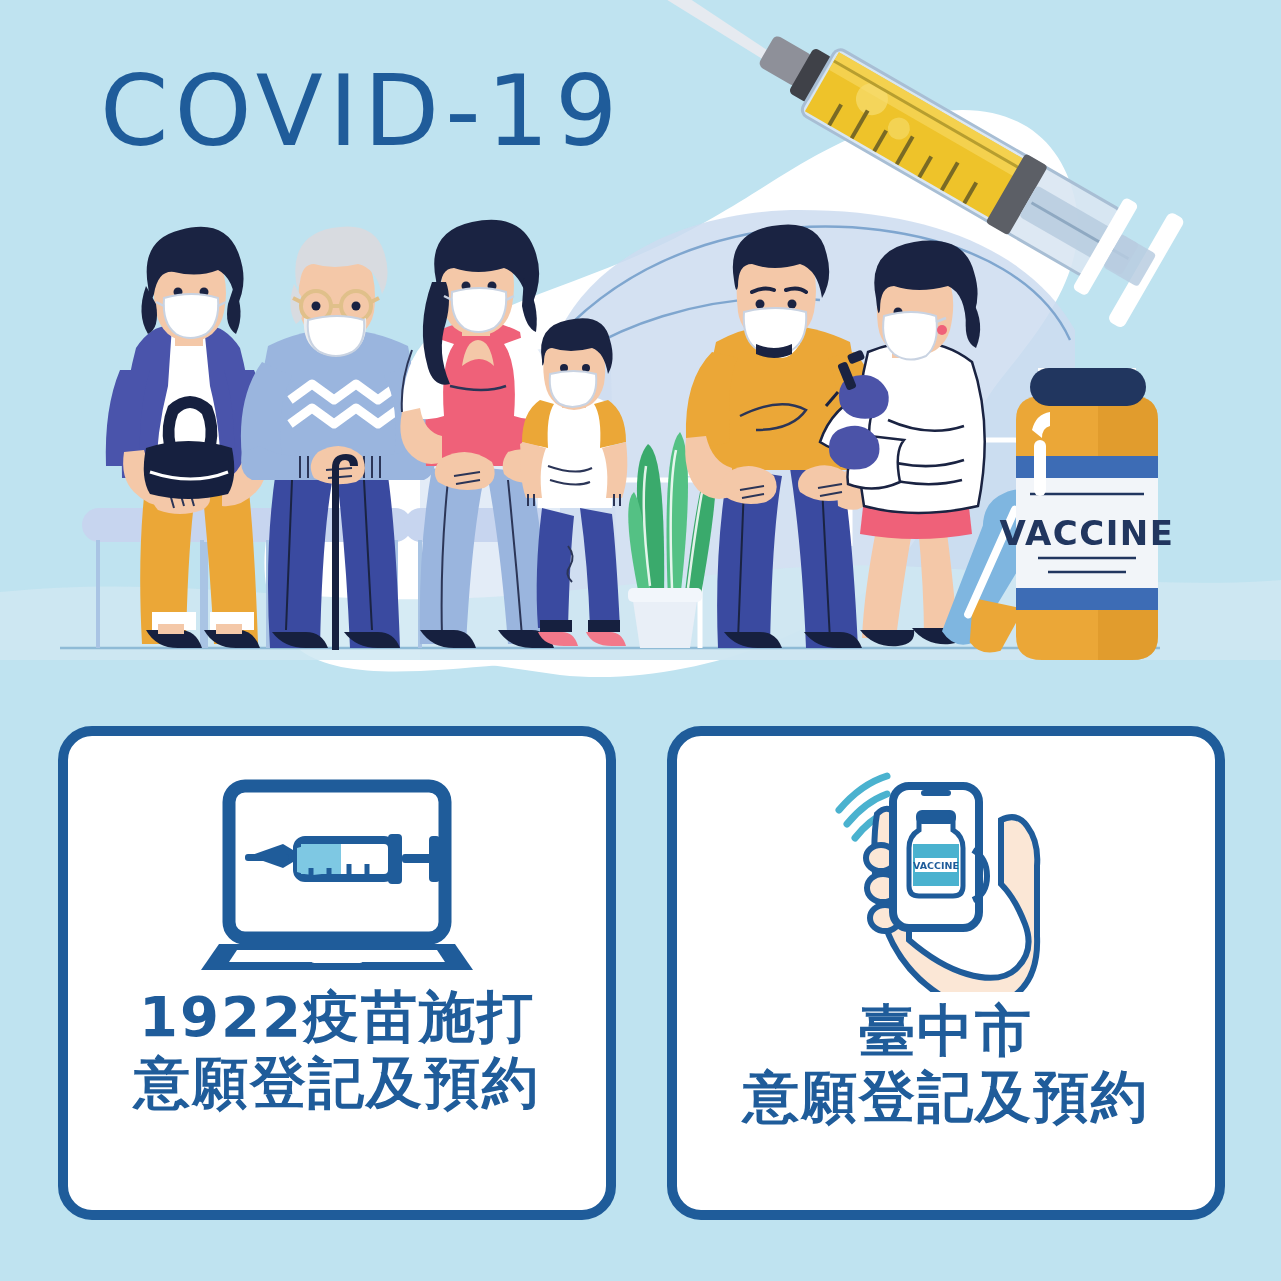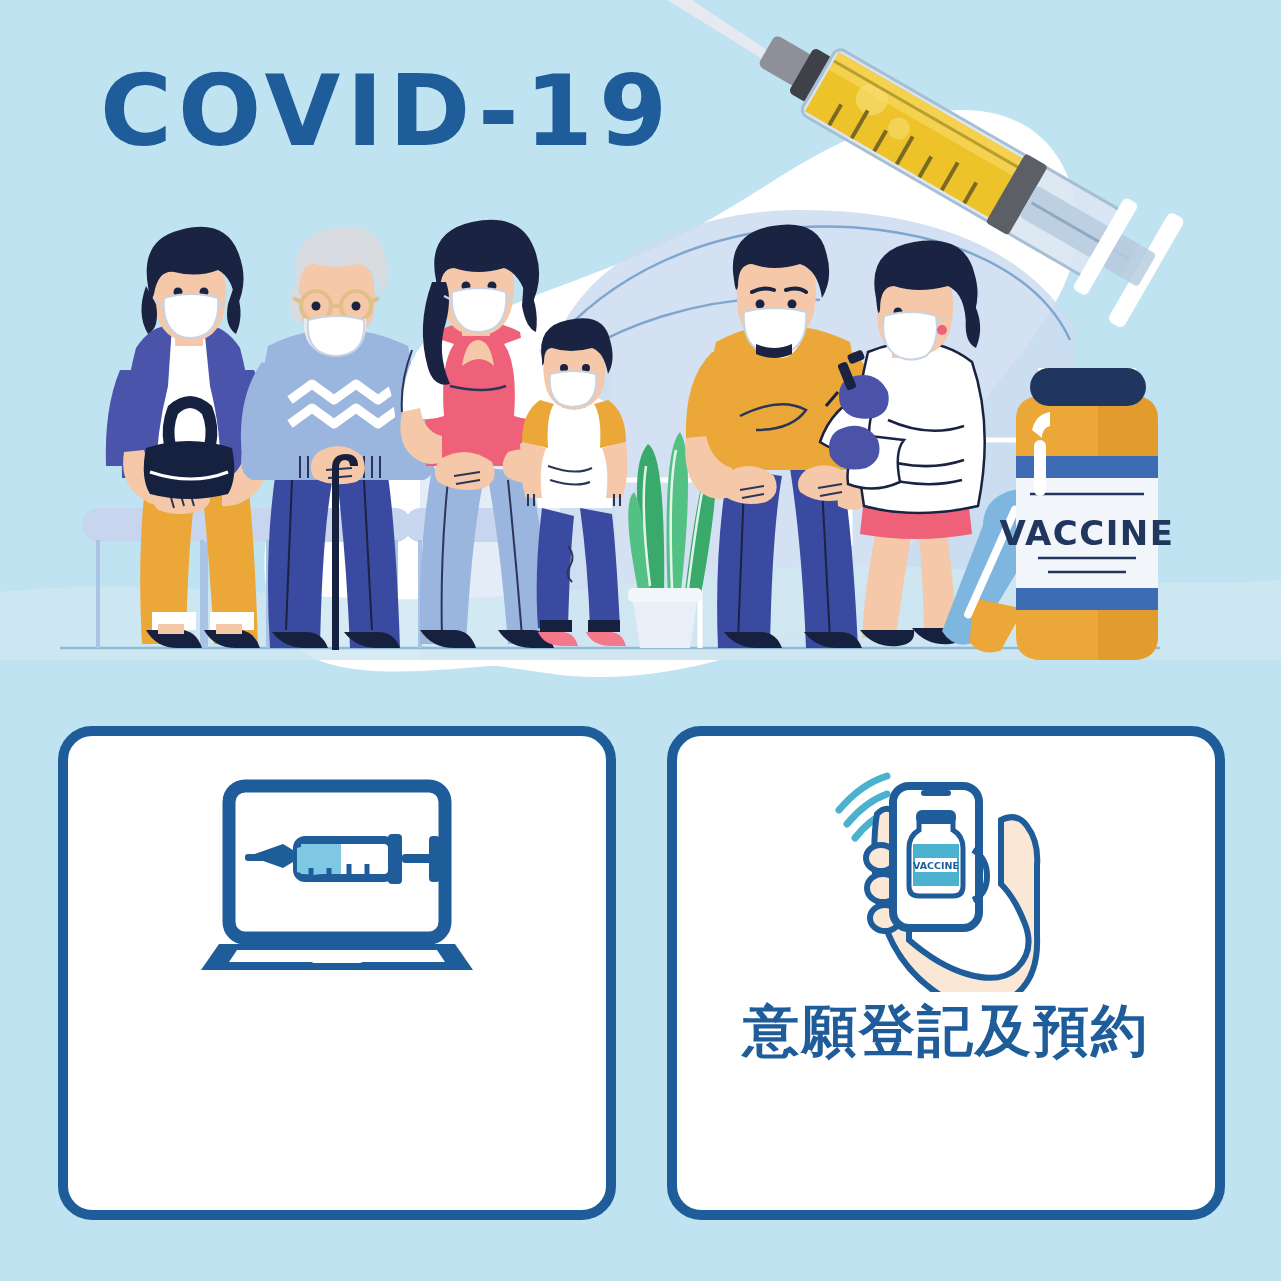--- a/index.html
+++ b/index.html
@@ -8,21 +8,21 @@
     background:#bfe3f0;
     font-family:"Liberation Sans", sans-serif;
     overflow:hidden;
   }
   #poster{position:relative;width:1281px;height:1281px;background:#bfe3f0;overflow:hidden;}
 
   
   #title{
     position:absolute;left:100px;top:62px;
     font-size:98px;line-height:1;
-    font-weight:bold;
+    font-weight:normal;
     letter-spacing:6px;
     color:#1f5c9a;
     font-family:"DejaVu Sans", sans-serif;
     z-index:40;
     white-space:nowrap;
   }
 
   
   #illus{position:absolute;left:0;top:0;width:1281px;height:700px;z-index:10;}
   #illus svg{display:block;width:1281px;height:700px;}
@@ -464,20 +464,24 @@
         <rect x="205" y="76" width="32" height="9" rx="3" fill="#1f5c9a"></rect>
         <rect x="232" y="58" width="11" height="46" rx="4" fill="#1f5c9a"></rect>
         <g stroke="#1f5c9a" stroke-width="5">
           <line x1="114" y1="90" x2="114" y2="102"></line>
           <line x1="132" y1="90" x2="132" y2="102"></line>
           <line x1="152" y1="86" x2="152" y2="100"></line>
           <line x1="170" y1="86" x2="170" y2="100"></line>
         </g>
       </svg>
     </div>
+    <div class="card-label">
+      <span>1922疫苗施打</span>
+      <span class="l2">意願登記及預約</span>
+    </div>
   </div>
 
   <div id="card-right" class="card">
     <div class="card-icon">
       <svg width="250" height="230" viewBox="0 0 250 230" xmlns="http://www.w3.org/2000/svg">
 
         <g fill="none" stroke="#4ab2cf" stroke-width="7" stroke-linecap="round">
           <path d="M18 48 q 22 -26 48 -34"></path>
           <path d="M26 62 q 18 -22 40 -30"></path>
           <path d="M34 76 q 14 -18 32 -26"></path>
@@ -500,17 +504,18 @@
                  l 0 -38 q 0 -12 10 -18 z" fill="#ffffff" stroke="#1f5c9a" stroke-width="5"></path>
         <rect x="95" y="48" width="40" height="14" rx="6" fill="#1f5c9a"></rect>
         <rect x="92" y="82" width="46" height="42" fill="#4ab2cf"></rect>
         <rect x="94" y="96" width="42" height="14" fill="#ffffff"></rect>
         <text x="115" y="107" font-family="DejaVu Sans, sans-serif" font-size="9.5" font-weight="bold" fill="#1f5c9a" text-anchor="middle">VACCINE</text>
 
         <path d="M152 88 q 14 8 14 26 q 0 18 -14 24" fill="none" stroke="#1f5c9a" stroke-width="6"></path>
       </svg>
     </div>
     <div class="card-label">
+      <span>臺中市</span>
       <span class="l2">意願登記及預約</span>
     </div>
   </div>
 
 </div>
 
 </body></html>

